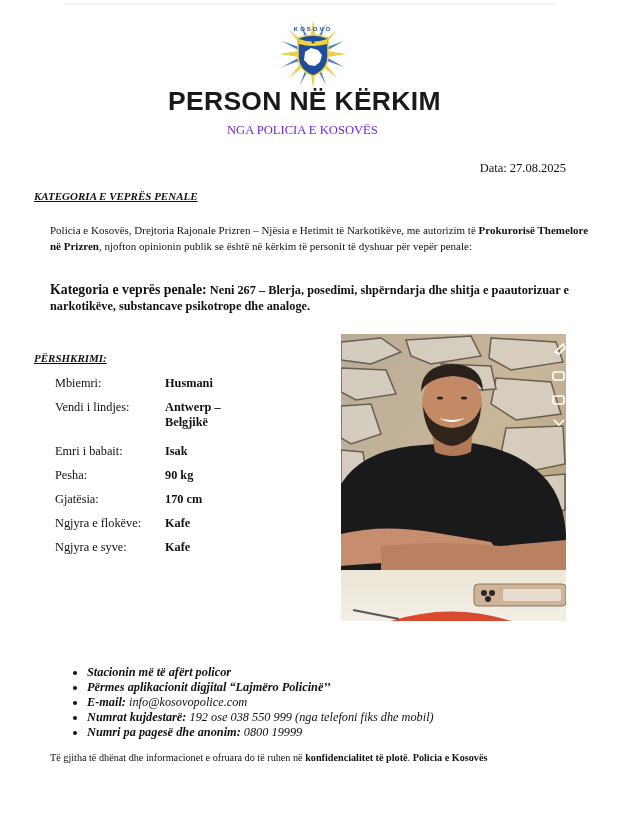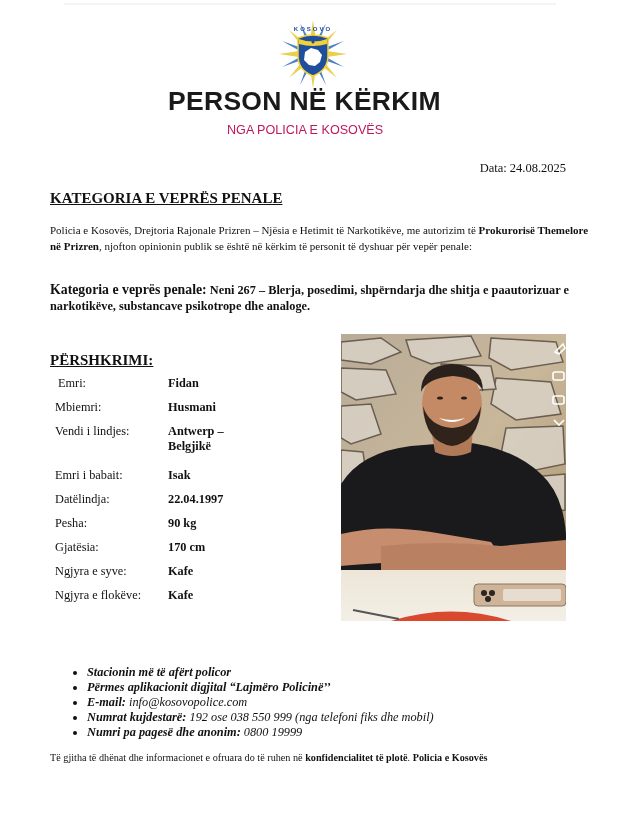--- a/index.html
+++ b/index.html
@@ -4,27 +4,27 @@
 <style>
   html, body { margin: 0; padding: 0; background: #ffffff; }
   body { width: 632px; height: 827px; position: relative; overflow: hidden;
          font-family: "Liberation Serif", "DejaVu Serif", serif; color: #111; }
   .top-rule { position: absolute; left: 64px; top: 3px; width: 492px; height: 2px; background: #f4f4f4; }
 
   .header { position: absolute; left: 0; top: 14px; width: 632px; }
   .logo { position: absolute; left: 277px; top: 2px; width: 72px; height: 72px; }
   .title { position: absolute; left: 168px; top: 72px; width: 330px; font-family: Liberation Sans, sans-serif;
            font-weight: bold; font-size: 26.5px; letter-spacing: 0.3px; color: #1a1a1a; white-space: nowrap; }
-  .subtitle { position: absolute; left: 227px; top: 109px; font-family: Liberation Sans, sans-serif;
-              font-size: 12.6px; color: #be185d; white-space: nowrap; }
+  .subtitle { position: absolute; left: 227px; top: 109px; font-family: Liberation Serif, serif;
+              font-size: 12.6px; color: #6d28d9; white-space: nowrap; }
 
   .date { position: absolute; right: 66px; top: 161px; font-size: 12.5px; }
   .date span { margin-left: 3px; }
 
-  .section-heading { position: absolute; left: 50px; font-size: 15px; font-weight: bold; text-decoration: underline; }
+  .section-heading { position: absolute; left: 34px; font-size: 11px; font-weight: bold; text-decoration: underline; font-style: italic; }
   .intro { position: absolute; left: 50px; top: 222px; width: 540px; font-size: 11px; line-height: 16px; }
   .intro b { font-weight: bold; }
 
   .category { position: absolute; left: 50px; top: 282px; width: 555px; font-size: 12.3px; line-height: 16px; font-weight: bold; }
   .category .cat-label { font-size: 13.8px; }
 
   .desc-table { position: absolute; left: 55px; top: 376px; border-collapse: collapse; font-size: 12.3px; }
   .desc-table td { padding: 0; vertical-align: top; }
   .desc-table td.label { width: 110px; }
   .desc-table td.value { font-weight: bold; width: 80px; }
@@ -73,71 +73,63 @@
         <circle cx="0" cy="-12" r="1.5" fill="#1f4e9c"></circle>
         <text x="0" y="-23" font-size="6" fill="#1f4e9c" text-anchor="middle" font-family="Liberation Sans, sans-serif" font-weight="bold" letter-spacing="2">KOSOVO</text>
       </g>
     </svg>
   </div>
   <div class="title">PERSON NË KËRKIM</div>
   <div class="subtitle">NGA POLICIA E KOSOVËS</div>
 </div>
 
 <div class="date">
-  <span>Data:</span><span>24.08.2025</span>
+  <span>Data:</span><span>27.08.2025</span>
 </div>
 
 <div class="section-heading" style="top:190px;">KATEGORIA E VEPRËS PENALE</div>
 
 <div class="intro">
   <span>Policia e Kosovës, Drejtoria Rajonale Prizren – Njësia e Hetimit të Narkotikëve, me autorizim të </span><b>Prokurorisë Themelore në Prizren</b><span>, njofton opinionin publik se është në kërkim të personit të dyshuar për vepër penale:</span>
 </div>
 
 <div class="category">
   <span class="cat-label">Kategoria e veprës penale:</span><span> Neni 267 – Blerja, posedimi, shpërndarja dhe shitja e paautorizuar e narkotikëve, substancave psikotrope dhe analoge.</span>
 </div>
 
 <div class="section-heading" style="top:352px;">PËRSHKRIMI:</div>
 
 <table class="desc-table">
   <tbody>
-      <tr style="height:24px">
-        <td class="label" style="padding-left:3px"> Emri:</td>
-        <td class="value">Fidan</td>
-      </tr>
   <tr style="height:24px">
         <td class="label">Mbiemri:</td>
         <td class="value">Husmani</td>
       </tr>
   <tr style="height:44px">
         <td class="label">Vendi i lindjes:</td>
         <td class="value" style="line-height:15px">Antwerp – Belgjikë</td>
       </tr>
   <tr style="height:24px">
         <td class="label">Emri i babait:</td>
         <td class="value">Isak</td>
       </tr>
   <tr style="height:24px">
-        <td class="label">Datëlindja:</td>
-        <td class="value">22.04.1997</td>
-      </tr>
-  <tr style="height:24px">
         <td class="label">Pesha:</td>
         <td class="value">90 kg</td>
       </tr>
   <tr style="height:24px">
         <td class="label">Gjatësia:</td>
         <td class="value">170 cm</td>
       </tr>
   <tr style="height:24px">
+        <td class="label">Ngjyra e flokëve:</td>
+        <td class="value">Kafe</td>
+      </tr>
+  <tr style="height:24px">
         <td class="label">Ngjyra e syve:</td>
-        <td class="value">Kafe</td>
-      </tr>
-  <tr style="height:24px">
-        <td class="label">Ngjyra e flokëve:</td>
         <td class="value">Kafe</td>
       </tr>
 </tbody>
   </table>
 
 <div class="photo" aria-label="Photo of wanted person: smiling bearded man in black t-shirt, arms crossed on a table, stone wall background">
   <svg width="225" height="287" viewBox="0 0 225 287">
     <defs>
       <linearGradient id="wall" x1="0" y1="0" x2="1" y2="1">
         <stop offset="0" stop-color="#b8ab98"></stop>

